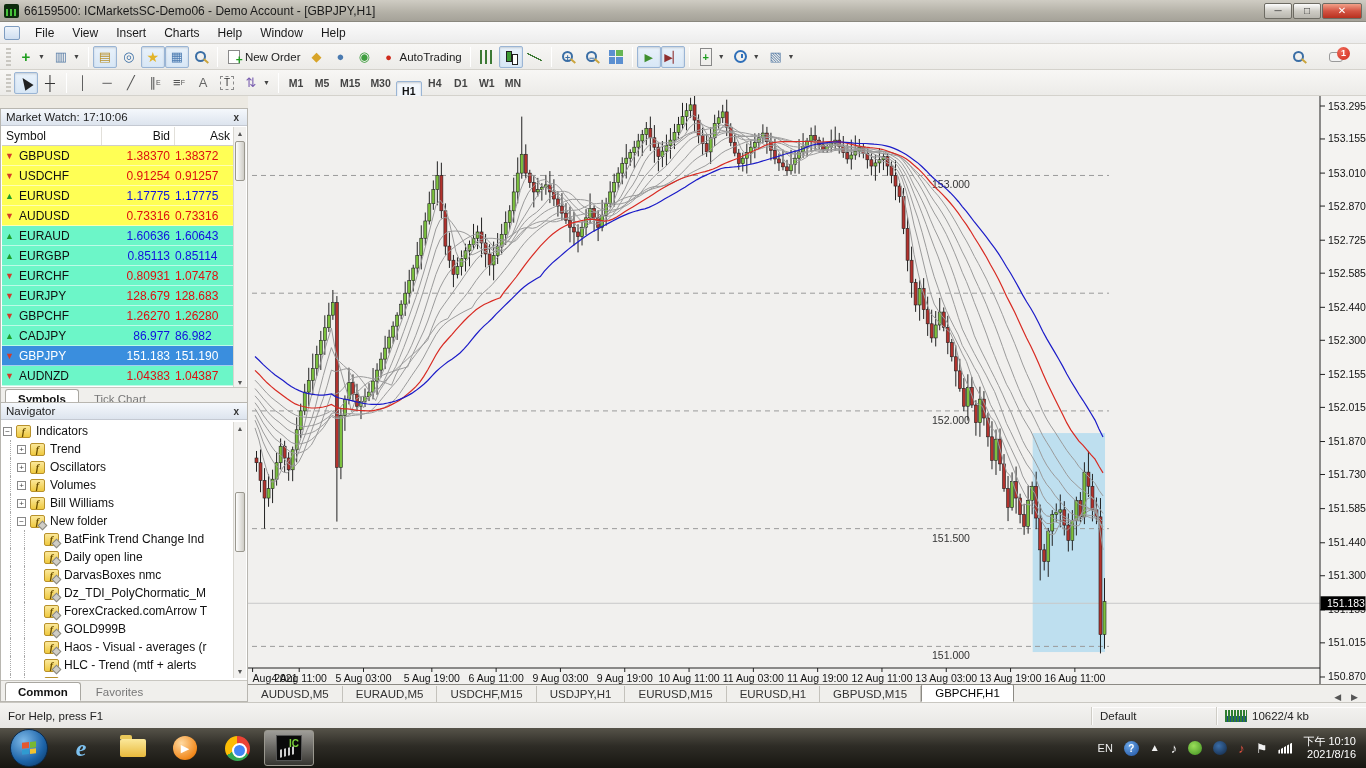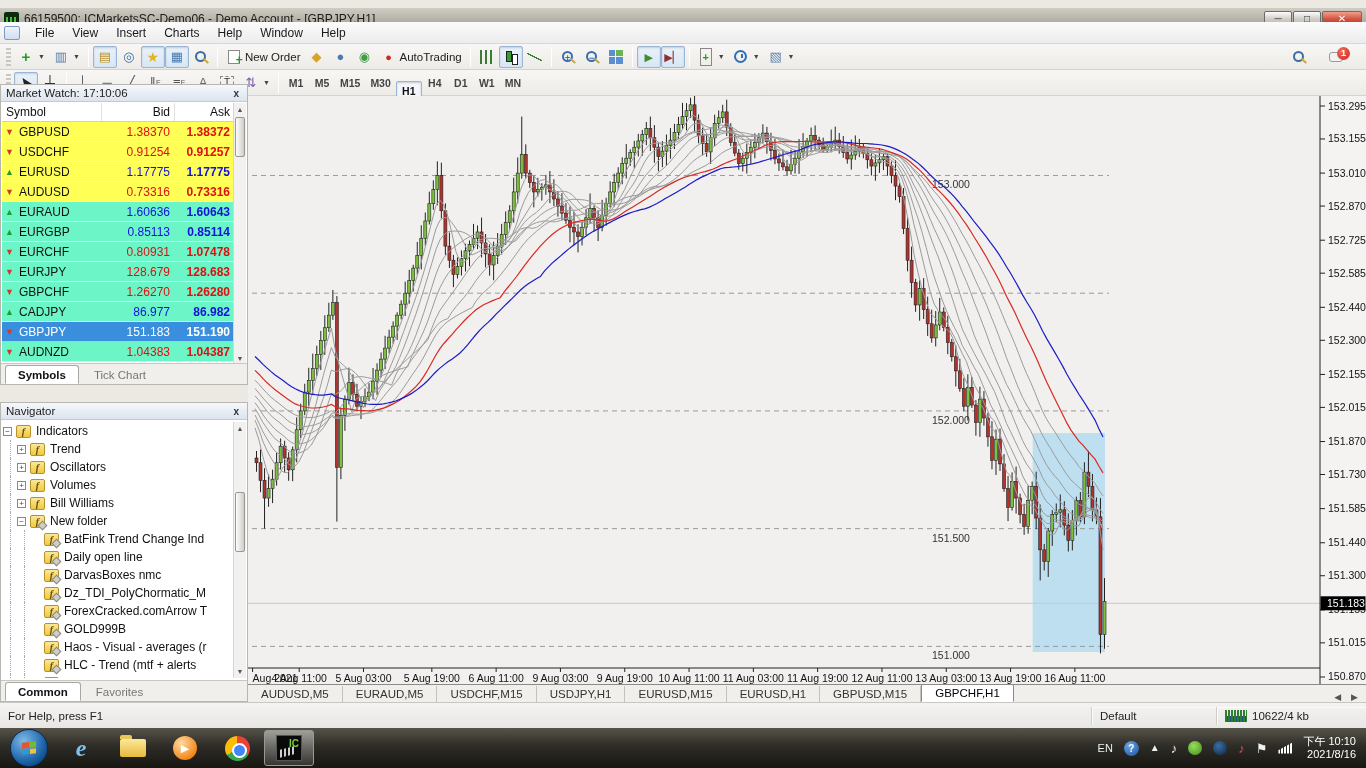--- a/index.html
+++ b/index.html
@@ -2,21 +2,21 @@
 <html><head>
 <meta charset="utf-8">
 <style>
   * { margin:0; padding:0; box-sizing:border-box; }
   html,body { width:1366px; height:768px; overflow:hidden; }
   body { font-family:"Liberation Sans", sans-serif; font-size:12px; color:#111; background:#ECE9E2; }
   #screen { position:relative; width:1366px; height:768px; }
   .abs { position:absolute; }
 
   
-  #titlebar { left:0; top:8px; width:1366px; height:22px;
+  #titlebar { left:0; top:0; width:1366px; height:22px;
     background:linear-gradient(#cfccc3,#b3b0a6 60%,#a5a299); display:flex; align-items:center; padding:0 4px;
     border-bottom:1px solid #8a887f; }
   #titlebar .app-ico { width:15px; height:14px; background:#0d2b0d; border-radius:2px; margin-right:5px;
     position:relative; overflow:hidden; }
   #titlebar .app-ico::after { content:""; position:absolute; left:2px; bottom:2px; width:10px; height:7px;
     background:repeating-linear-gradient(90deg,#46c23a 0 2px,transparent 2px 4px); }
   #title-text { font-size:12px; color:#1a1a1a; }
   #winbtns { margin-left:auto; display:flex; gap:1px; }
   .winbtn { width:28px; height:16px; border:1px solid #6d6b63; border-radius:2px;
     background:linear-gradient(#fdfdfd,#cfcdc6 50%,#b8b6ae); color:#333; font-size:10px; line-height:14px; text-align:center; }
@@ -63,21 +63,21 @@
   .ic-cursor { width:0; height:0; border-left:5px solid transparent; border-right:5px solid transparent;
     border-bottom:12px solid #222; transform:rotate(-35deg); }
   .ic-boxT { width:14px; height:14px; border:1px dashed #8a8a8a; font-size:10px; display:flex; align-items:center; justify-content:center; color:#333; }
   .tf-btn { height:20px; min-width:26px; padding:0 4px; font-size:10.5px; font-weight:bold; color:#444;
     display:flex; align-items:center; justify-content:center; border:1px solid transparent; border-radius:2px; }
   .tf-btn.selected { border:1px solid #9ab5d5; background:#f3f7fc; box-shadow:inset 0 1px 2px rgba(0,0,0,.18); color:#111;margin-top:16px; }
   #tb1-right { margin-left:auto; display:flex; align-items:center; gap:14px; padding-right:18px; }
 
   
   .panel { background:#fff; border:1px solid #b8b6b0; }
-  #mw-panel { left:0; top:84px; width:248px; height:301px; }
+  #mw-panel { left:0; top:108px; width:248px; height:301px; }
   #nav-panel { left:0; top:402px; width:248px; height:300px; }
   .panel-hd { height:17px; background:linear-gradient(#f5f8fc,#dde4ee); border-bottom:1px solid #c4c9d2;
     display:flex; align-items:center; padding:0 5px; font-size:11.5px; color:#222; }
   .panel-hd .x { margin-left:auto; font-size:10px; font-weight:bold; color:#333; padding:0 3px; }
   .ptabs { position:absolute; left:0; bottom:0; width:100%; height:21px; background:#f0efec; border-top:1px solid #c9c7c1;
     display:flex; align-items:flex-end; padding-left:4px; gap:2px; }
   .ptab { height:19px; padding:7px 12px; font-size:11.5px; display:flex; align-items:center; color:#777;
     border:1px solid transparent;margin-top:24px; }
   .ptab.active { background:#fff; border:1px solid #a9a7a1; border-bottom:1px solid #fff; color:#111;
     border-radius:3px 3px 0 0; font-weight:bold; }
@@ -86,21 +86,21 @@
   .vscroll .thumb { position:absolute; left:1px; width:10px; background:linear-gradient(90deg,#fdfdfd,#cfcdc6);
     border:1px solid #9a988f; border-radius:2px; }
 
   
   #mw-colhdr { position:absolute; left:1px; top:18px; width:233px; height:19px; display:flex; border-bottom:1px solid #d0cec8; font-size:12px; }
   #mw-colhdr div { padding:2px 4px; border-right:1px solid #e2e0da; }
   #mw-rows { position:absolute; left:1px; top:37px; width:233px; }
   .mwrow { display:flex; height:20px; align-items:center; font-size:12px; border-bottom:1px solid rgba(255,255,255,.55); }
   .mwrow .c-sym { width:100px; display:flex; align-items:center; gap:4px; padding-left:3px; }
   .mwrow .c-bid { width:73px; text-align:right; padding-right:5px; }
-  .mwrow .c-ask { width:60px; text-align:right; padding-right:5px;font-weight:bold; }
+  .mwrow .c-ask { width:60px; padding-right:5px; }
   .mwrow .dir { font-size:9px; width:10px; }
   .bg-yellow { background:#ffff55; } .bg-teal { background:#6cf6c8; } .bg-sel { background:#3a8ede; color:#fff; }
   .t-red { color:#dd1010; } .t-blue { color:#1111dd; }
   .d-up { color:#1e9e2a; } .d-down { color:#d43a2a; }
 
   
   #nav-tree { position:absolute; left:2px; top:19px; width:232px; height:256px; overflow:hidden; font-size:12px; }
   .nrow { height:18px; display:flex; align-items:center; white-space:nowrap; }
   .exp { width:9px; height:9px; border:1px solid #888; background:#fff; font-size:8px; line-height:7px;
     text-align:center; color:#444; margin-right:4px; flex:none; }

